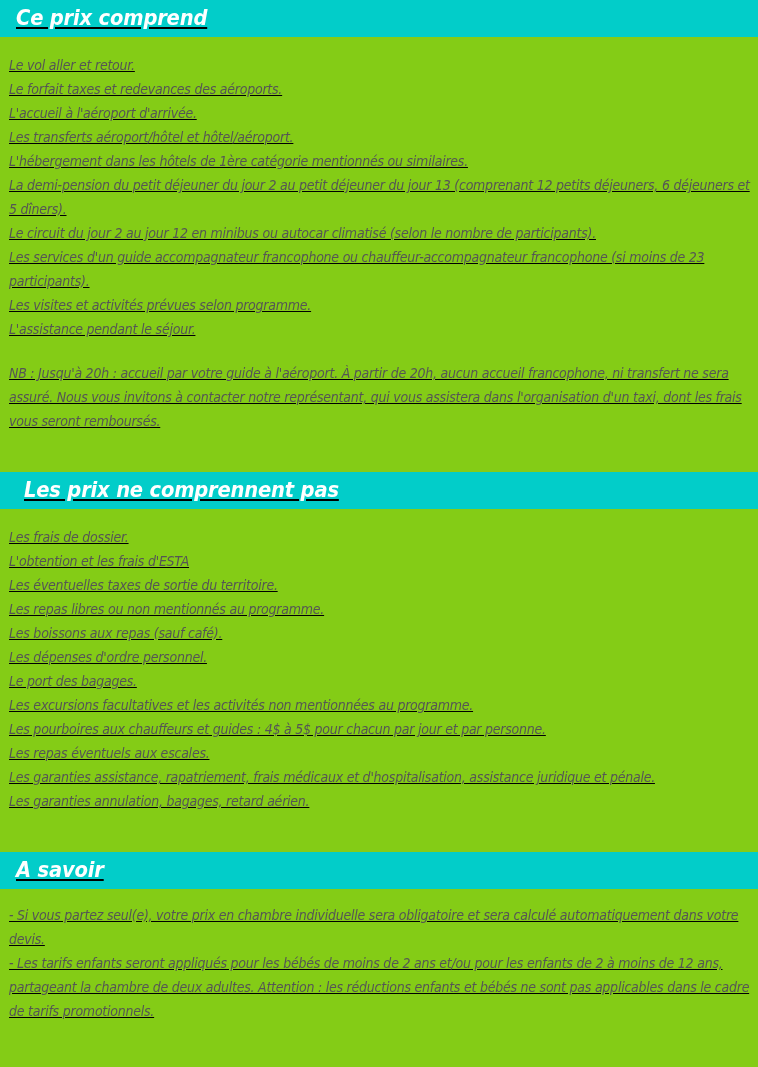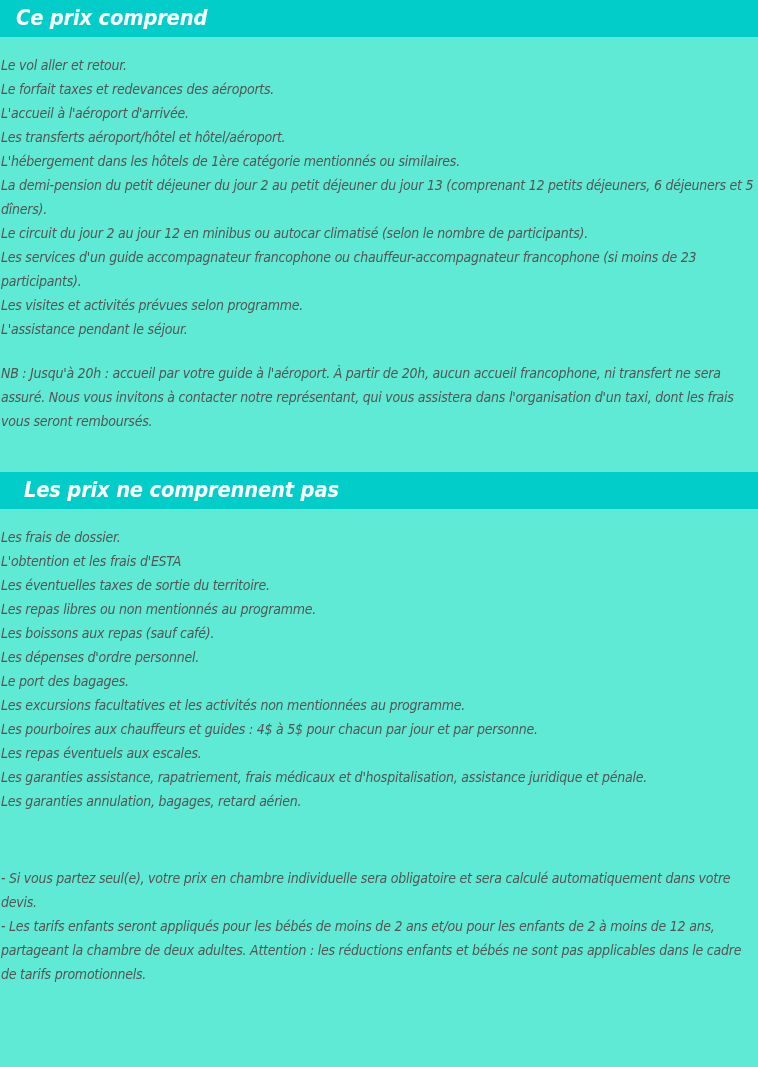--- a/index.html
+++ b/index.html
@@ -45,20 +45,21 @@
     white-space: nowrap;
     transform: scaleX(0.93);
     transform-origin: left center;
     margin-top: -1px;
   }
 
   
   .section-body {
     padding: 0 2px 0 1px;
     box-sizing: border-box;
+    margin-left: 8px;
   }
   .section-body p {
     margin: 0;
     color: #555555;
     font-family: "DejaVu Sans", sans-serif;
     font-style: italic;
     font-size: 13.2px;
     line-height: 24px;
     letter-spacing: -0.25px;
     text-align: left;
@@ -71,21 +72,21 @@
   .gap-after-list   { height: 20px; }
   .gap-before-bar   { height: 38px; }
 
   .sec1-body-top  { height: 17px; }
   .sec2-body-top  { height: 17px; }
   .sec3-body-top  { height: 15px; }
 </style>
 </head>
 <body style="background: rgb(255, 255, 255);">
 
-<div class="page" style="background: #5eead4;">
+<div class="page" style="background: #84cc16; text-decoration: underline;">
 
   <div class="section-bar" style="background: rgb(2, 205, 201);">
     <span class="section-title" style="color: rgb(255, 255, 255);">Ce prix comprend</span>
   </div>
   <div class="sec1-body-top"></div>
   <div class="section-body">
     <p style="color: rgb(85, 85, 85);">Le vol aller et retour.</p>
     <p style="color: rgb(85, 85, 85);">Le forfait taxes et redevances des aéroports.</p>
     <p style="color: rgb(85, 85, 85);">L'accueil à l'aéroport d'arrivée.</p>
     <p style="color: rgb(85, 85, 85);">Les transferts aéroport/hôtel et hôtel/aéroport.</p>
@@ -115,19 +116,22 @@
     <p style="color: rgb(85, 85, 85);">Le port des bagages.</p>
     <p style="color: rgb(85, 85, 85);">Les excursions facultatives et les activités non mentionnées au programme.</p>
     <p style="color: rgb(85, 85, 85);">Les pourboires aux chauffeurs et guides : 4$ à 5$ pour chacun par jour et par personne.</p>
     <p style="color: rgb(85, 85, 85);">Les repas éventuels aux escales.</p>
     <p style="color: rgb(85, 85, 85);">Les garanties assistance, rapatriement, frais médicaux et d'hospitalisation, assistance juridique et pénale.</p>
     <p style="color: rgb(85, 85, 85);">Les garanties annulation, bagages, retard aérien.</p>
   </div>
 
   <div class="gap-before-bar"></div>
 
+  <div class="section-bar" style="background: rgb(2, 205, 201);">
+    <span class="section-title" style="color: rgb(255, 255, 255);">A savoir</span>
+  </div>
   <div class="sec3-body-top"></div>
   <div class="section-body">
     <p style="color: rgb(85, 85, 85);">- Si vous partez seul(e), votre prix en chambre individuelle sera obligatoire et sera calculé automatiquement dans votre devis.</p>
     <p style="color: rgb(85, 85, 85);">- Les tarifs enfants seront appliqués pour les bébés de moins de 2 ans et/ou pour les enfants de 2 à moins de 12 ans, partageant la chambre de deux adultes. Attention : les réductions enfants et bébés ne sont pas applicables dans le cadre de tarifs promotionnels.</p>
   </div>
 
 </div>
 
 </body></html>

